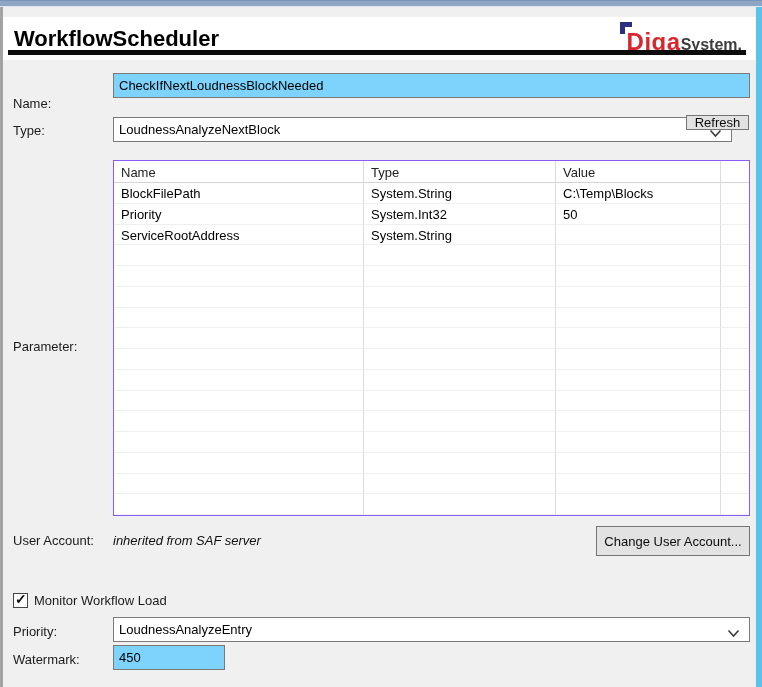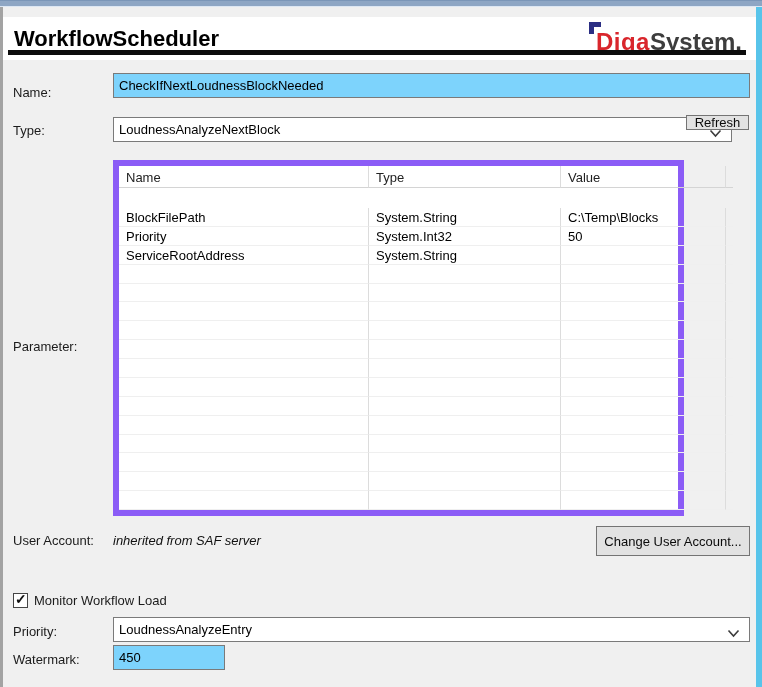--- a/index.html
+++ b/index.html
@@ -45,21 +45,21 @@
   .logo-corner {
     position: absolute; left: -7px; top: 0px;
     width: 12px; height: 12px;
     border-top: 5px solid #2b2e83;
     border-left: 5px solid #2b2e83;
   }
   .logo-diga {
     font-size: 24px; font-weight: bold; color: #d9262c; letter-spacing: 0.5px;
   }
   .logo-system {
-    font-size: 24px; font-weight: 600; color: #3d3d3d;
+    font-size: 16px; font-weight: 600; color: #3d3d3d;
   }
   .black-rule {
     position: absolute; left: 8px; top: 50px; width: 738px; height: 5px;
     background: #0c0c0c;
   }
 
   
   .lbl {
     position: absolute; left: 13px;
     font-size: 13px; color: #1b1b1b;
@@ -86,25 +86,24 @@
     position: absolute;
     background: #e2e2e2; border: 1px solid #747474;
     font-family: "Liberation Sans", sans-serif;
     font-size: 13px; color: #0b0b0b;
     display: flex; align-items: center; justify-content: center;
     cursor: default;
   }
 
   
   .param-table {
-    position: absolute; left: 113px; top: 160px; width: 571px; height: 356px;
-    background: #fff; border: 6px solid #8b5cf6;
+    position: absolute; left: 113px; top: 160px; width: 637px; height: 356px;
+    background: #fff; border: 1px solid #8b5cf6;
     display: flex; flex-direction: column;
     font-size: 13px;
-    gap: 20px;
   }
   .p-row { display: grid; grid-template-columns: 250px 192px 165px 1fr; }
   .p-head { height: 22px; flex: none; }
   .p-head .p-cell {
     color: #222; border-bottom: 1px solid #d4d4d4;
   }
   .p-body { flex: 1; display: flex; flex-direction: column; }
   .p-body .p-row { flex: 1; }
   .p-cell {
     padding: 2px 0 0 7px;
@@ -149,21 +148,21 @@
   <div class="right-edge"></div>
 
   <div class="header">
     <div class="title">WorkflowScheduler</div>
     <div class="logo">
       <span class="logo-corner"></span><span class="logo-diga">Diga</span><span class="logo-system">System.</span>
     </div>
   </div>
   <div class="black-rule"></div>
 
-  <div class="lbl" style="top:85px">Name:</div>
+  <div class="lbl" style="top:96px">Name:</div>
   <input class="txt-input" style="top: 73px; width: 637px;" value="CheckIfNextLoudnessBlockNeeded">
 
   <div class="lbl" style="top:123px">Type:</div>
   <div class="combo" style="top:117px; width:619px">
     <span>LoudnessAnalyzeNextBlock</span>
     <span class="chev">
       <svg width="13" height="9" viewBox="0 0 13 9">
           <path d="M1.5 1.5 L6.5 7 L11.5 1.5" stroke="#3c3c3c" stroke-width="1.6" fill="none"></path>
         </svg>
     </span>

